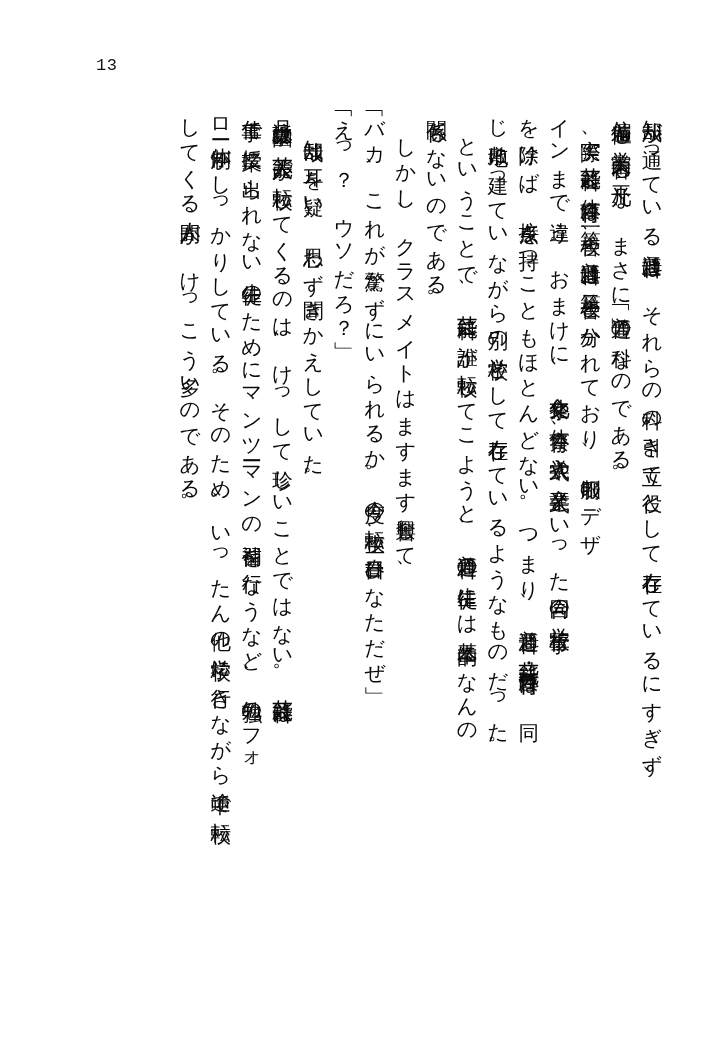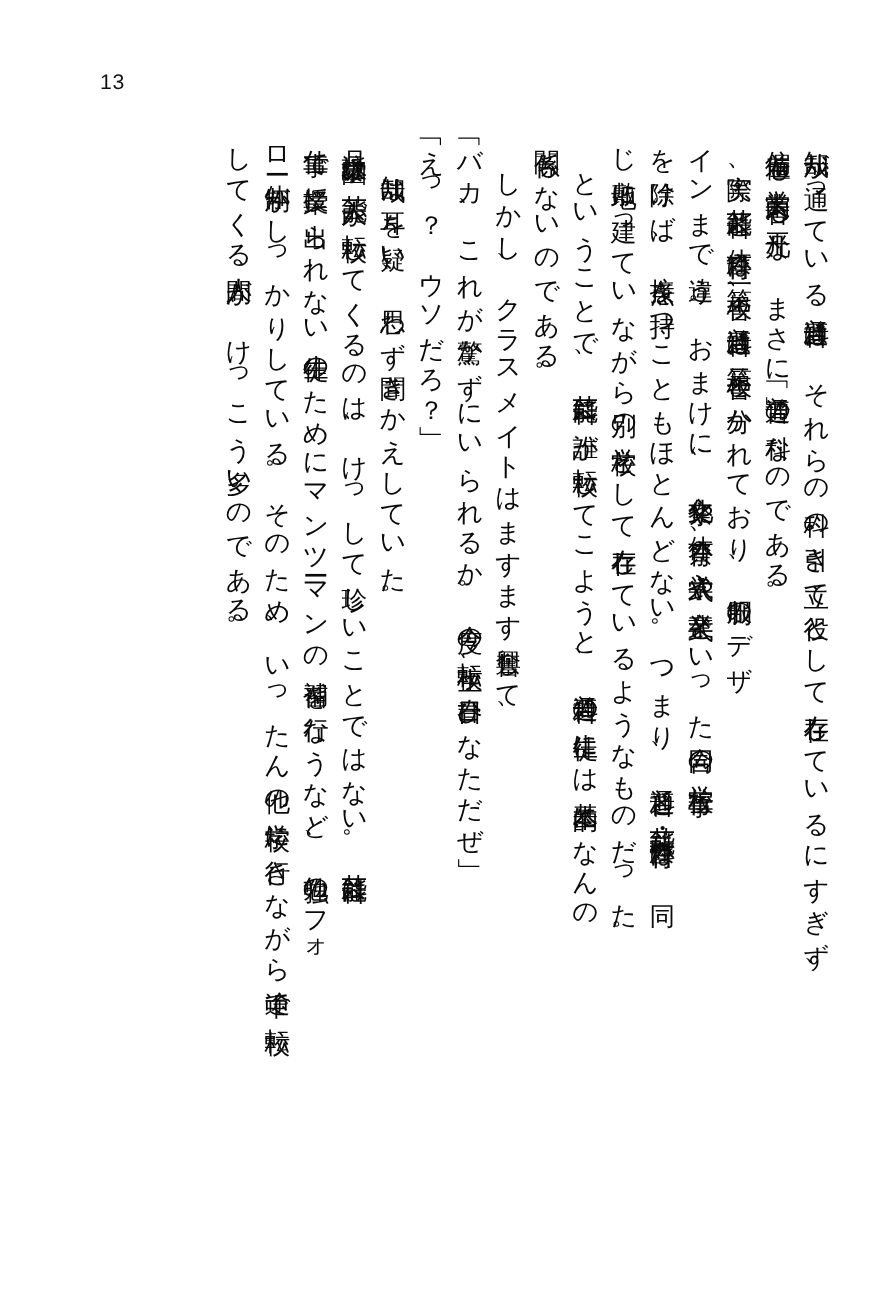--- a/index.html
+++ b/index.html
@@ -18,24 +18,24 @@
   .page {
     position: absolute;
     left: 0;
     top: 0;
     width: 711px;
     height: 1050px;
     background: #ffffff;
   }
   .page-number {
     position: absolute;
-    left: 80px;
+    left: 96px;
     top: 56px;
     font-size: 17px;
-    font-family: Liberation Sans, sans-serif;
+    font-family: Liberation Mono, monospace;
     letter-spacing: 0.5px;
     color: #111111;
   }
   .text-block {
     position: absolute;
     left: 52px;
     top: 104px;
     width: 610px;
     height: 880px;
     display: flex;

